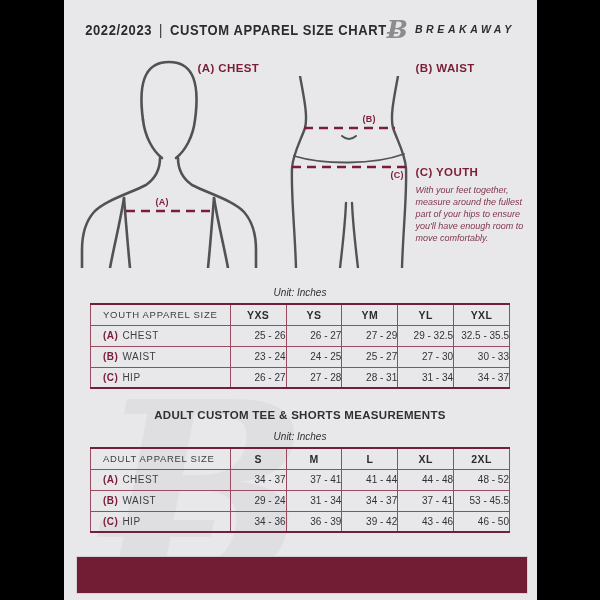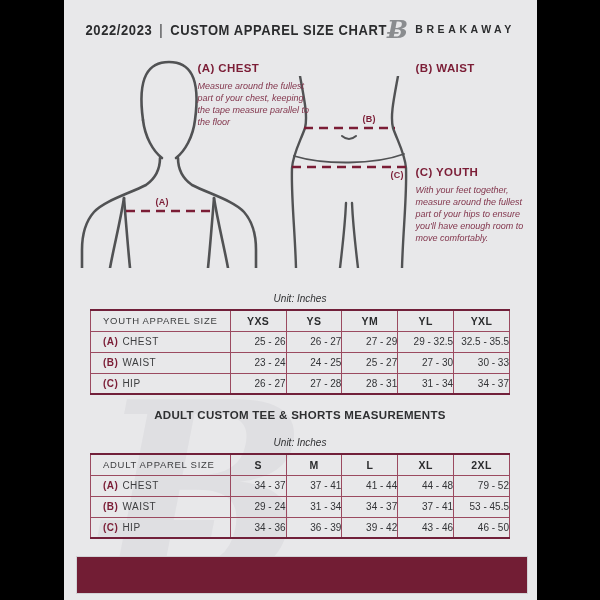--- a/index.html
+++ b/index.html
@@ -12,33 +12,33 @@
   .page {
     position:relative;
     width:473px; height:600px;
     margin:0 auto;
     background:#e8e8ea;
     overflow:hidden;
   }
   
   .header {
     position:absolute; top:14px; left:22px; right:22px; height:30px;
-    display:flex; justify-content:space-between; align-items:center;
+    display:flex; justify-content:center; align-items:center;
   }
   .header-title {
     font-weight:bold; font-size:13px; letter-spacing:0.6px; color:#2b2c2e;
     white-space:nowrap; transform:scaleY(1.12); transform-origin:left center;
   }
   .header-title .divider { margin:0 7px; font-weight:normal; color:#2b2c2e; }
   .brand { display:flex; align-items:center; gap:7px; }
   .brand-logo {
     font-family:"DejaVu Serif", serif; font-style:italic;
     font-size:25px; line-height:1; color:#8a8c8f; font-weight:bold;
   }
-  .brand-name { font-weight:bold; font-size:10.5px; letter-spacing:3.6px; color:#2b2c2e; }
+  .brand-name { font-weight:bold; font-size:10.5px; letter-spacing:3.6px; color:#2b2c2e;font-style:italic; }
   
   .guide { position:absolute; top:0; left:0; width:100%; height:270px; }
   .figure-svg { position:absolute; }
   .fig-upper { left:8px; top:58px; }
   .fig-lower { left:220px; top:76px; }
   .marker {
     position:absolute; font-weight:bold; font-size:9px; color:#7b1d36;
     letter-spacing:0.3px;
   }
   .guide-block { position:absolute; }
@@ -57,21 +57,21 @@
     position:absolute; left:34px; top:368px;
     font-family:"DejaVu Serif", serif; font-style:italic; font-weight:bold;
     font-size:250px; line-height:1; color:#dfdfe2;
     z-index:0; user-select:none;
   }
   
   .table-section { position:absolute; left:0; width:100%; text-align:center; z-index:1; }
   .section-youth { top:277px; }
   .section-adult { top:409px; }
   .table-title { font-weight:bold; font-size:11.5px; letter-spacing:0.3px; color:#2f3032; }
-  .table-unit  { font-style:italic; font-size:10px; color:#2f3032; margin-top:16px; }
+  .table-unit  { font-style:italic; font-size:10px; color:#2f3032; margin-top:10px; }
   table.size-table {
     width:420px; margin:5px auto 0; border-collapse:collapse;
     border-top:2px solid #71203a; border-bottom:2px solid #71203a;
     background:transparent;
     padding-left:44px;
   }
   table.size-table td, table.size-table th {
     border:1px solid #9b4a60; height:21px; vertical-align:middle;
     background:transparent;
   }
@@ -142,21 +142,20 @@
       </g>
 
       <line x1="20" y1="52" x2="111" y2="52" stroke="#7b1d36" stroke-width="2.6" stroke-dasharray="9 6"></line>
       <line x1="8" y1="91" x2="122" y2="91" stroke="#7b1d36" stroke-width="2.6" stroke-dasharray="9 6"></line>
     </svg>
     <span class="marker" style="left:299px; top:114px;">(B)</span>
     <span class="marker" style="left:327px; top:170px;">(C)</span>
 
     <div class="guide-block block-chest">
       <div class="guide-heading">(A) CHEST</div>
-      <div class="guide-body">Measure around the fullest part of your chest, keeping the tape measure parallel to the floor</div>
     </div>
     <div class="guide-block block-waist">
       <div class="guide-heading">(B) WAIST</div>
     </div>
     <div class="guide-block block-hips">
       <div class="guide-heading">(C) YOUTH</div>
       <div class="guide-body">With your feet together, measure around the fullest part of your hips to ensure you'll have enough room to move comfortably.</div>
     </div>
   </div>
 
@@ -214,21 +213,21 @@
         <th class="col-size size-head">L</th>
         <th class="col-size size-head">XL</th>
         <th class="col-size size-head">2XL</th>
       </tr>
       <tr>
         <td class="row-label"><span class="key">(A)</span><span>CHEST</span></td>
         <td class="val">34 - 37</td>
         <td class="val">37 - 41</td>
         <td class="val">41 - 44</td>
         <td class="val">44 - 48</td>
-        <td class="val">79 - 52</td>
+        <td class="val">48 - 52</td>
       </tr>
       <tr>
         <td class="row-label"><span class="key">(B)</span><span>WAIST</span></td>
         <td class="val">29 - 24</td>
         <td class="val">31 - 34</td>
         <td class="val">34 - 37</td>
         <td class="val">37 - 41</td>
         <td class="val">53 - 45.5</td>
       </tr>
       <tr>

